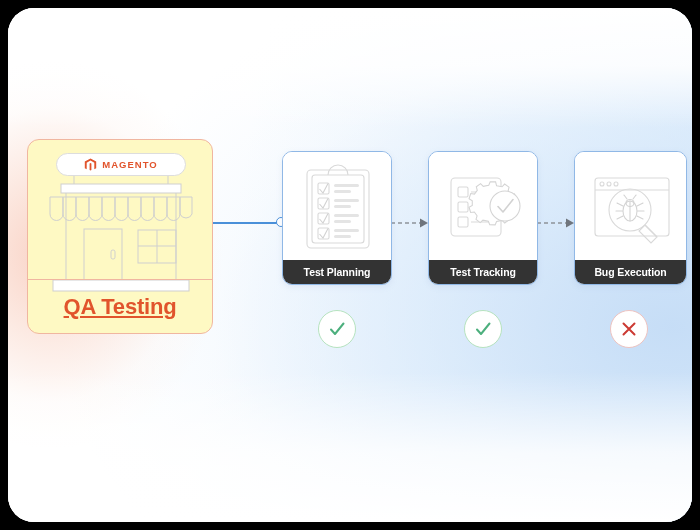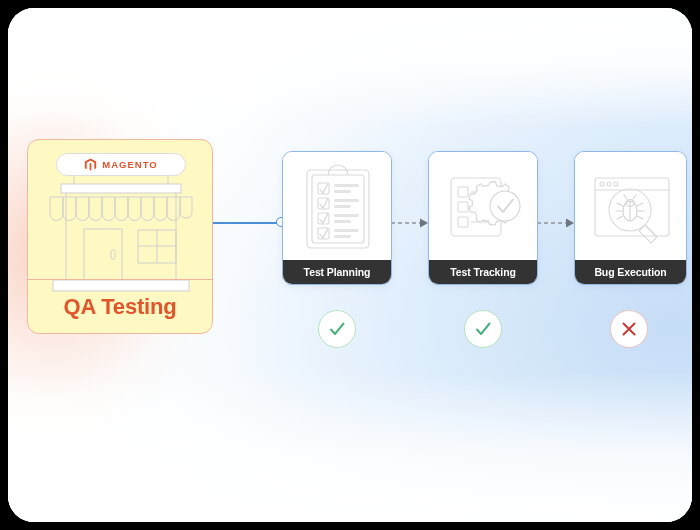--- a/index.html
+++ b/index.html
@@ -79,20 +79,21 @@
     border-top: 1px solid #f0b6a0;
     display: flex;
     align-items: center;
     justify-content: center;
   }
   #store-label {
     color: #e1542c;
     font-size: 22px;
     font-weight: bold;
     letter-spacing: -0.2px;
+    text-decoration: underline;
   }
 
   .magento-sign {
     position: absolute;
     left: 28px;
     top: 13px;
     width: 130px;
     height: 23px;
     border: 1px solid #dddddd;
     border-radius: 12px;

